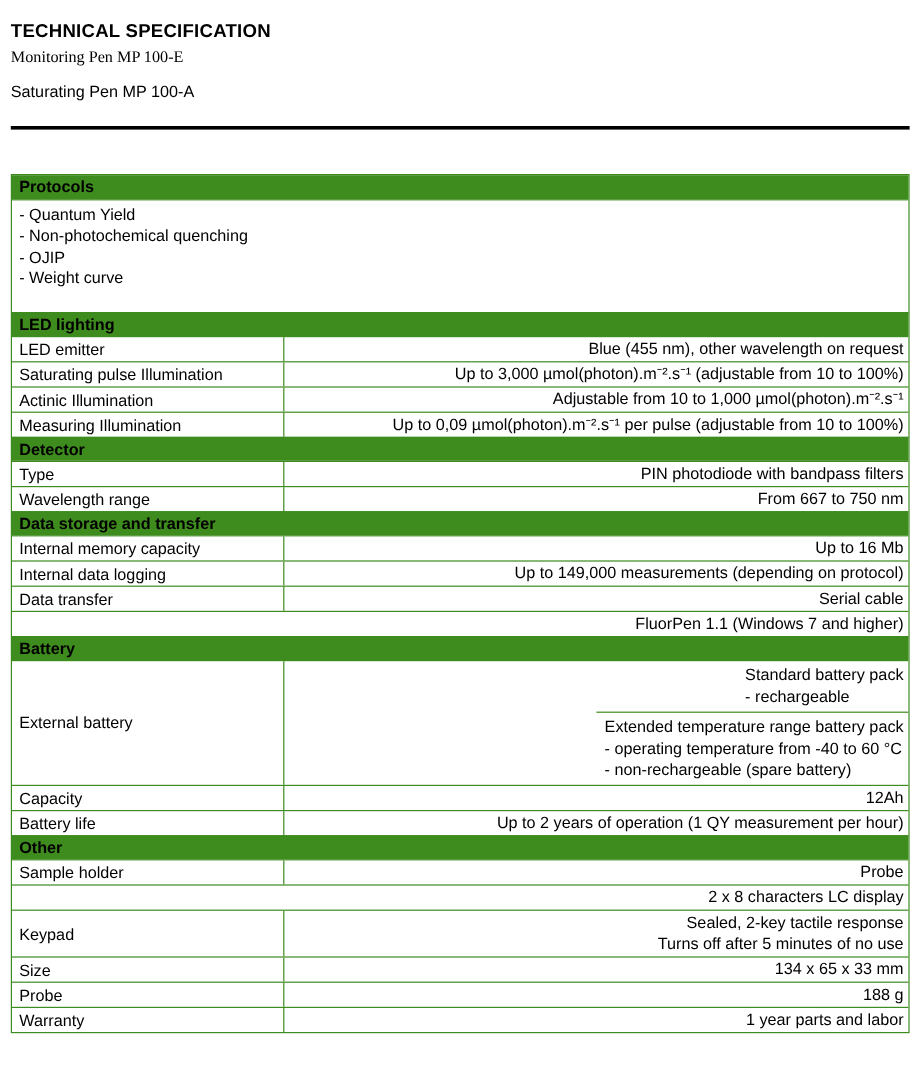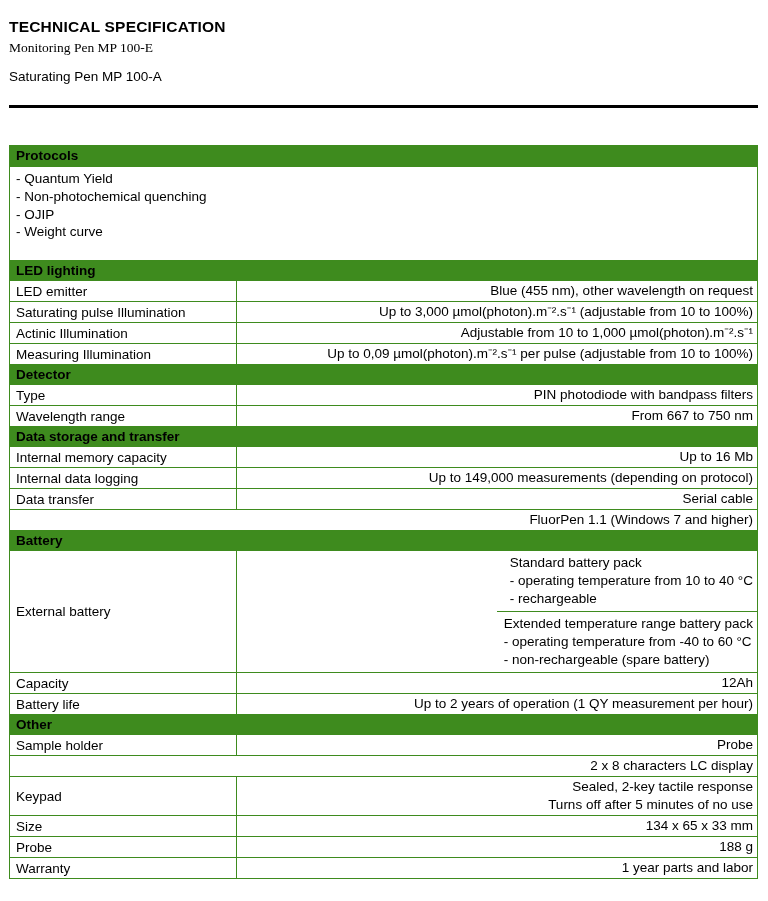--- a/index.html
+++ b/index.html
@@ -168,21 +168,20 @@
         <div class="cell-value">
           <div class="value-line">FluorPen 1.1 (Windows 7 and higher)</div>
         </div>
       </div>
       <div class="sec-header">Battery</div>
       <div class="row">
         <div class="cell-label">External battery</div>
         <div class="cell-value blocks">
           <div class="value-block">
             <div class="block-line">Standard battery pack</div>
-            <div class="block-line">- operating temperature from 10 to 40 °C</div>
             <div class="block-line">- rechargeable</div>
           </div>
           <div class="value-block">
             <div class="block-line">Extended temperature range battery pack</div>
             <div class="block-line">- operating temperature from -40 to 60 °C</div>
             <div class="block-line">- non-rechargeable (spare battery)</div>
           </div>
         </div>
       </div>
       <div class="row">

